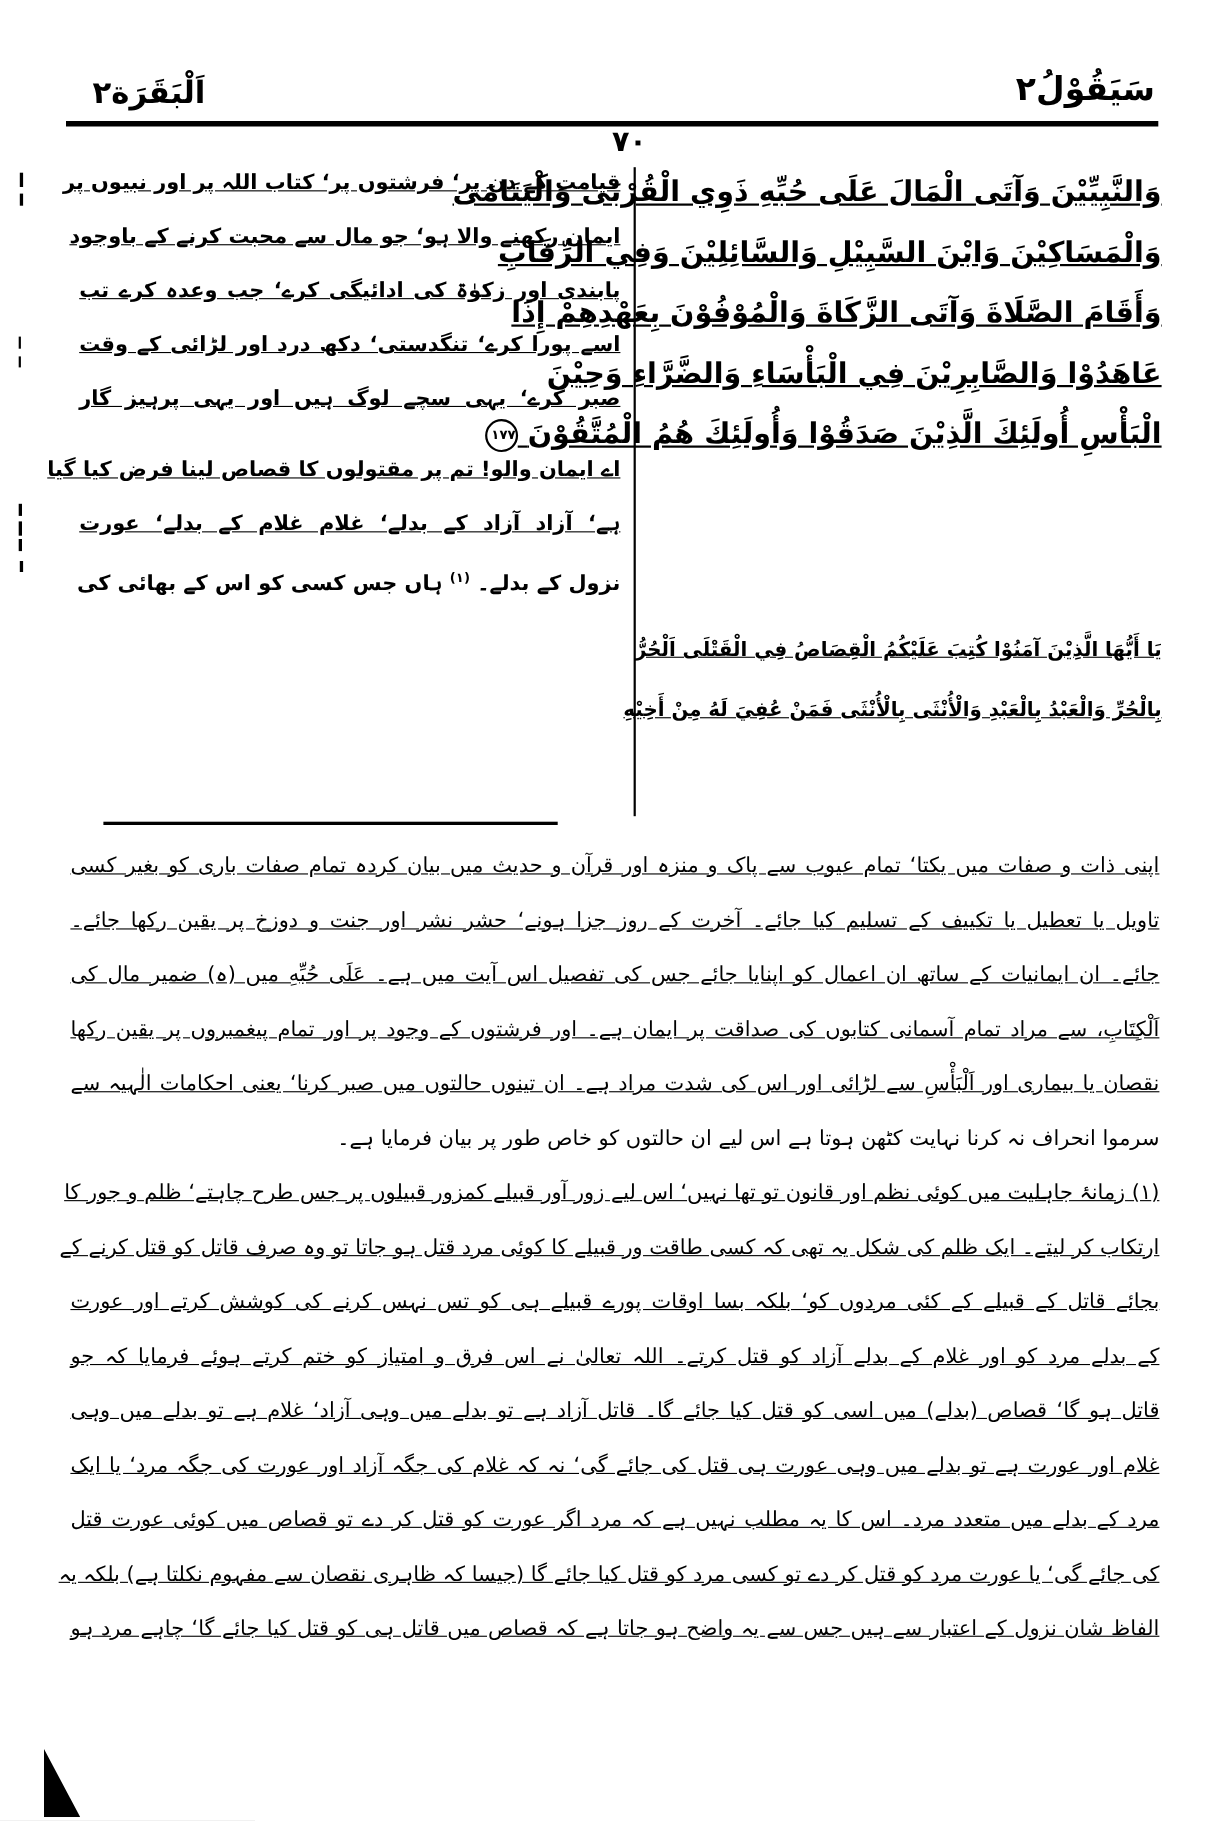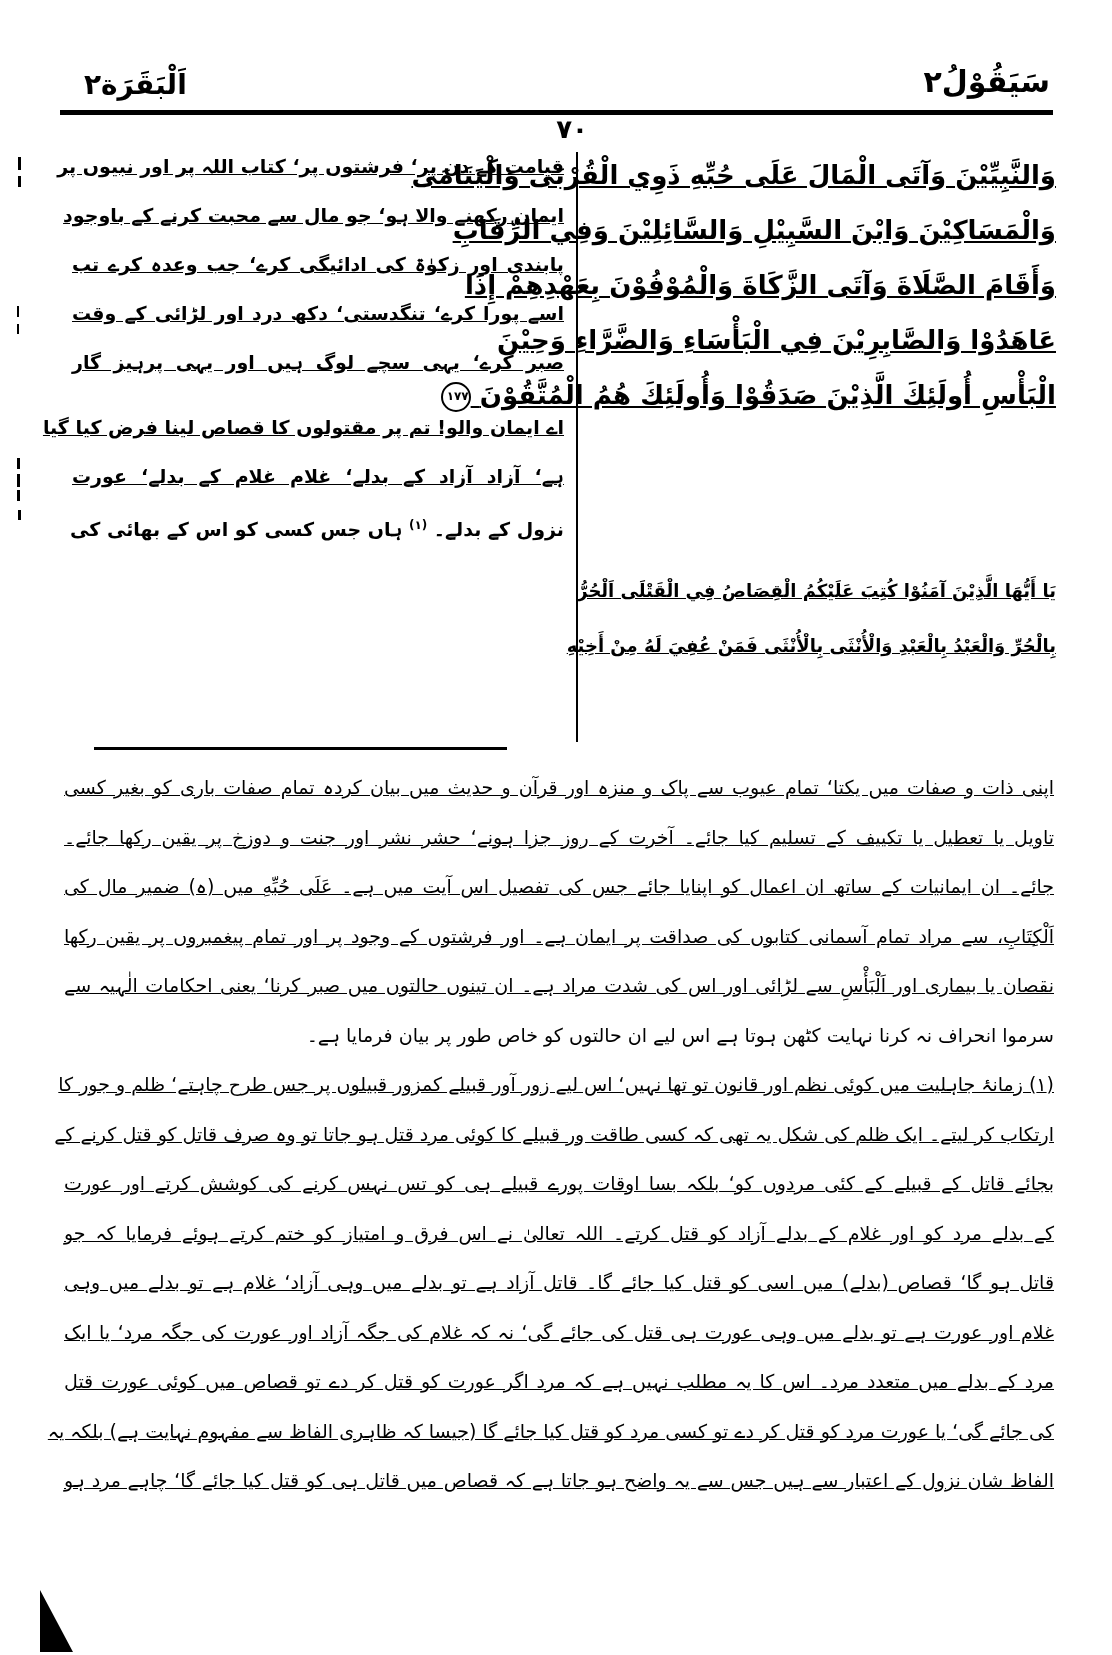--- a/index.html
+++ b/index.html
@@ -104,21 +104,21 @@
     <div class="ln cline jl">اَلْكِتَابِ، سے مراد تمام آسمانی کتابوں کی صداقت پر ایمان ہے۔ اور فرشتوں کے وجود پر اور تمام پیغمبروں پر یقین رکھا</div>
     <div class="ln cline jl">نقصان یا بیماری اور اَلْبَأْسِ سے لڑائی اور اس کی شدت مراد ہے۔ ان تینوں حالتوں میں صبر کرنا‘ یعنی احکامات الٰہیہ سے</div>
     <div class="ln cline sl">سرموا انحراف نہ کرنا نہایت کٹھن ہوتا ہے اس لیے ان حالتوں کو خاص طور پر بیان فرمایا ہے۔</div>
     <div class="ln cline jl">(۱) زمانۂ جاہلیت میں کوئی نظم اور قانون تو تھا نہیں‘ اس لیے زور آور قبیلے کمزور قبیلوں پر جس طرح چاہتے‘ ظلم و جور کا</div>
     <div class="ln cline jl">ارتکاب کر لیتے۔ ایک ظلم کی شکل یہ تھی کہ کسی طاقت ور قبیلے کا کوئی مرد قتل ہو جاتا تو وہ صرف قاتل کو قتل کرنے کے</div>
     <div class="ln cline jl">بجائے قاتل کے قبیلے کے کئی مردوں کو‘ بلکہ بسا اوقات پورے قبیلے ہی کو تس نہس کرنے کی کوشش کرتے اور عورت</div>
     <div class="ln cline jl">کے بدلے مرد کو اور غلام کے بدلے آزاد کو قتل کرتے۔ اللہ تعالیٰ نے اس فرق و امتیاز کو ختم کرتے ہوئے فرمایا کہ جو</div>
     <div class="ln cline jl">قاتل ہو گا‘ قصاص (بدلے) میں اسی کو قتل کیا جائے گا۔ قاتل آزاد ہے تو بدلے میں وہی آزاد‘ غلام ہے تو بدلے میں وہی</div>
     <div class="ln cline jl">غلام اور عورت ہے تو بدلے میں وہی عورت ہی قتل کی جائے گی‘ نہ کہ غلام کی جگہ آزاد اور عورت کی جگہ مرد‘ یا ایک</div>
     <div class="ln cline jl">مرد کے بدلے میں متعدد مرد۔ اس کا یہ مطلب نہیں ہے کہ مرد اگر عورت کو قتل کر دے تو قصاص میں کوئی عورت قتل</div>
-    <div class="ln cline jl">کی جائے گی‘ یا عورت مرد کو قتل کر دے تو کسی مرد کو قتل کیا جائے گا (جیسا کہ ظاہری الفاظ سے مفہوم نہایت ہے) بلکہ یہ</div>
+    <div class="ln cline jl">کی جائے گی‘ یا عورت مرد کو قتل کر دے تو کسی مرد کو قتل کیا جائے گا (جیسا کہ ظاہری نقصان سے مفہوم نکلتا ہے) بلکہ یہ</div>
     <div class="ln cline jl">الفاظ شان نزول کے اعتبار سے ہیں جس سے یہ واضح ہو جاتا ہے کہ قصاص میں قاتل ہی کو قتل کیا جائے گا‘ چاہے مرد ہو</div>
   </section>
 
   <div class="corner-triangle"></div>
   <div class="mark m1"></div>
   <div class="mark m2"></div>
   <div class="mark m3"></div>
   <div class="mark m4"></div>
   <div class="mark m5"></div>
   <div class="mark m6"></div>

